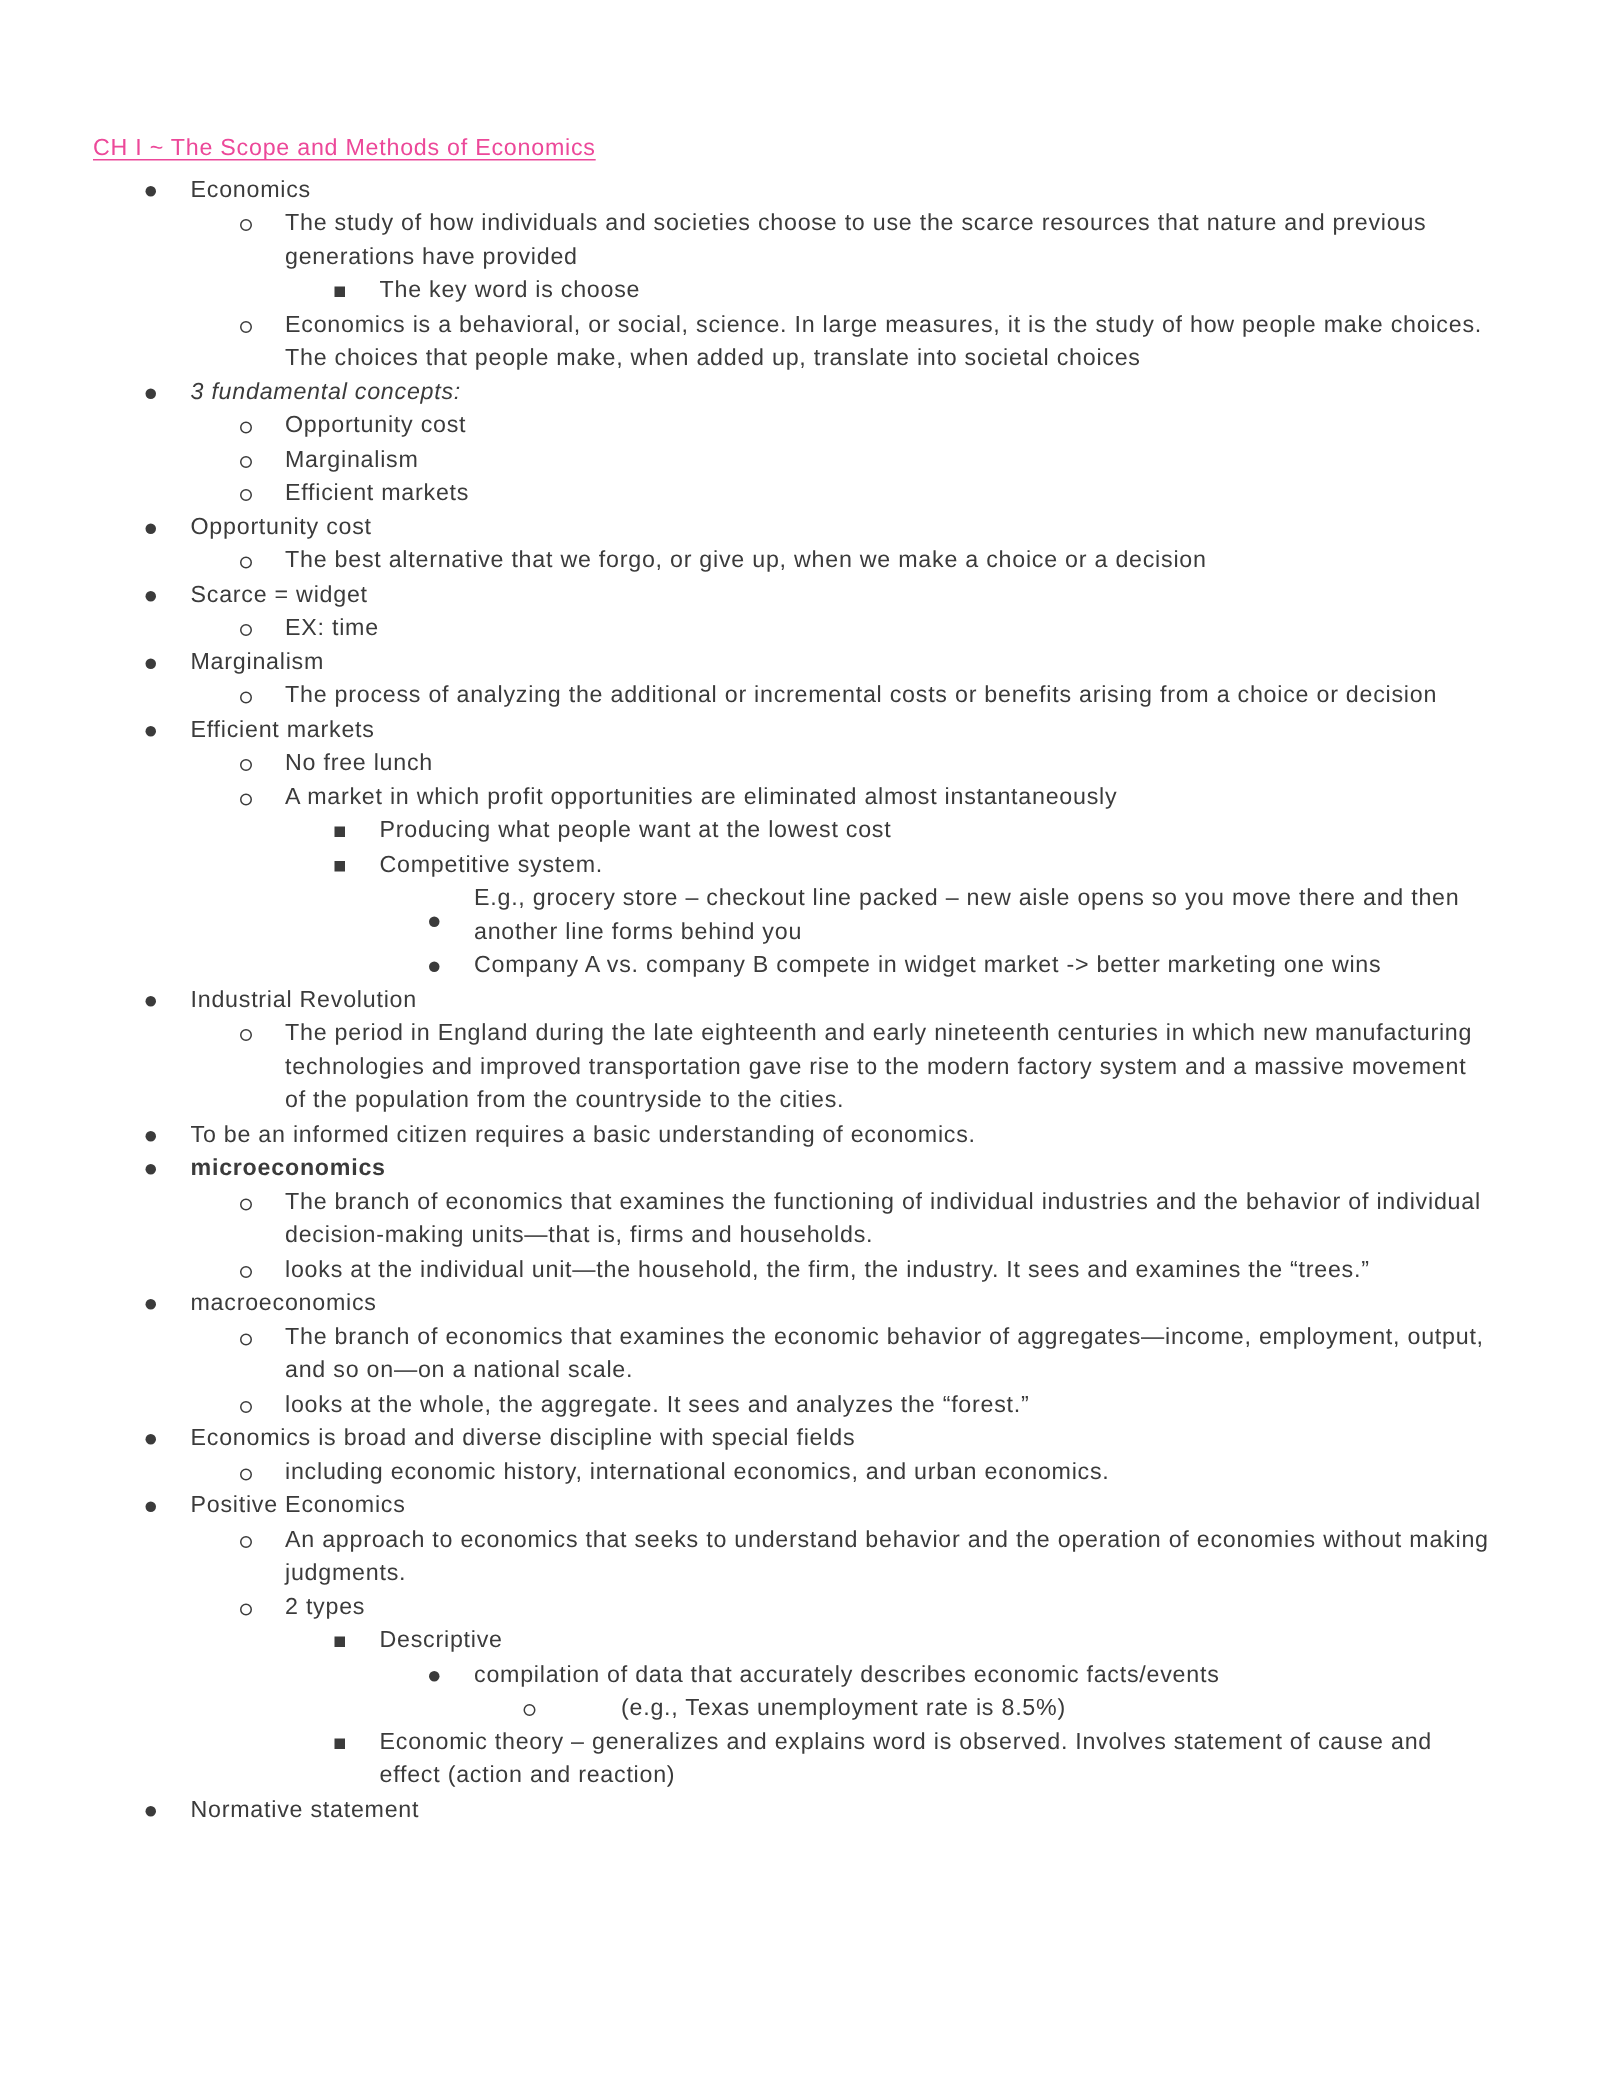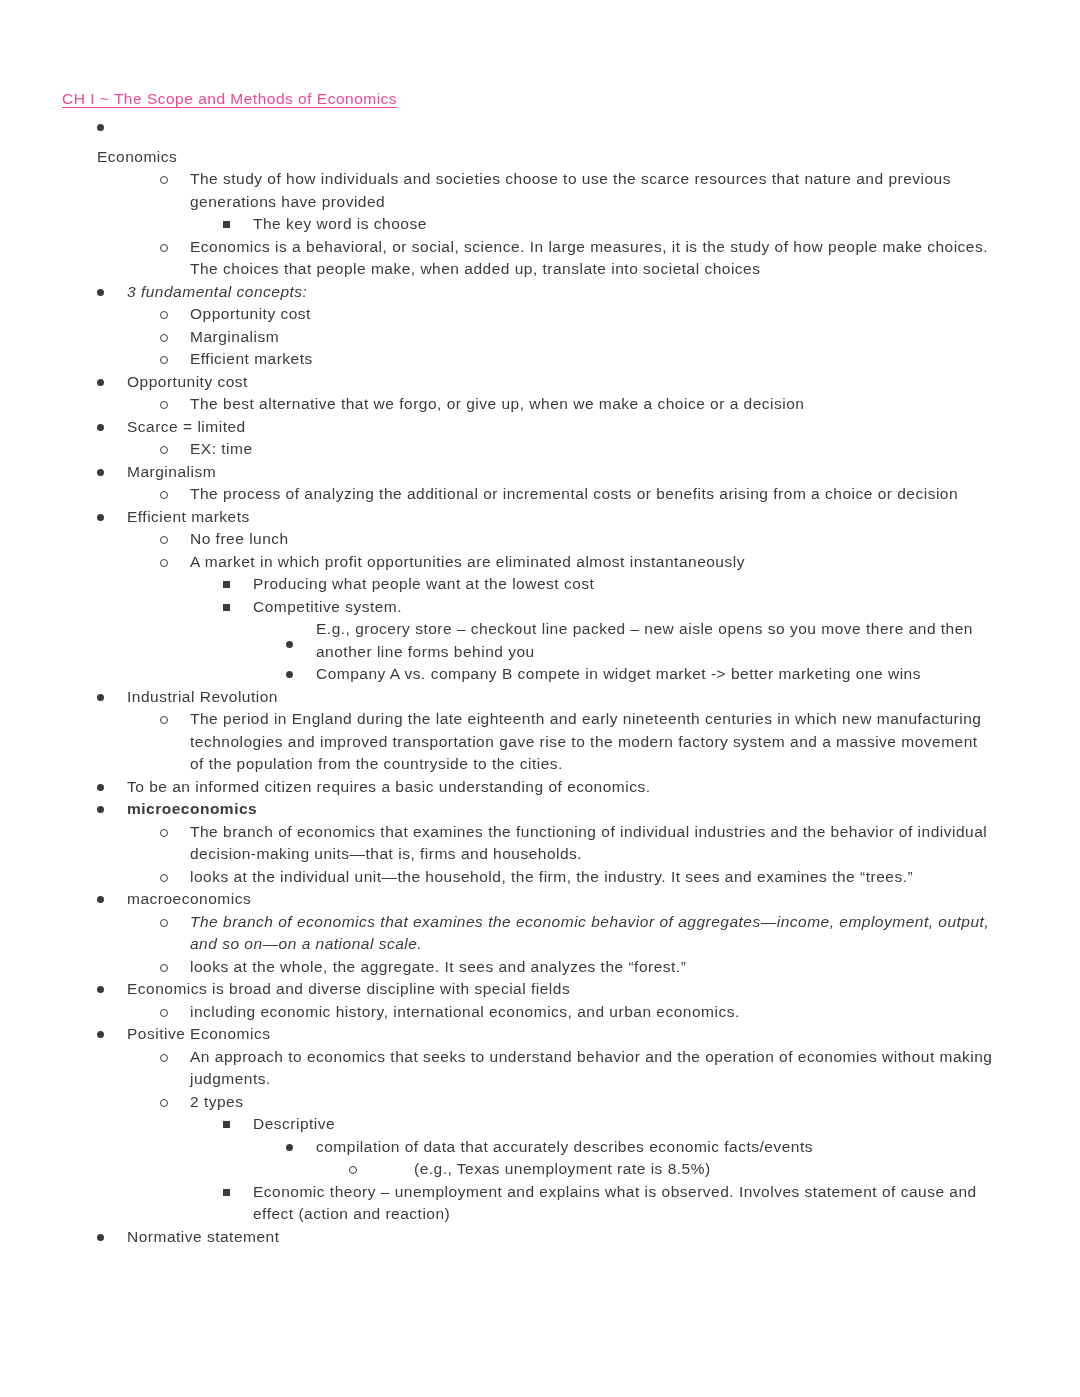--- a/index.html
+++ b/index.html
@@ -60,21 +60,21 @@
   .item.italic .item-text {
     font-style: italic;
   }
 </style>
 </head>
 <body style="color: rgb(59, 59, 59);">
 
 <div class="page">
   <h1 class="doc-title" style="color: #ec4899;">CH I ~ The Scope and Methods of Economics</h1>
   <div class="notes-list">
-      <div class="item" style="margin-left: 97px; flex-direction: column;">
+      <div class="item" style="margin-left: 97px;">
         <span class="marker-box">
           <span class="marker disc"></span>
         </span>
         <span class="item-text">Economics</span>
       </div>
       <div class="item" style="margin-left: 160px;">
         <span class="marker-box">
           <span class="marker circle"></span>
         </span>
         <span class="item-text">The study of how individuals and societies choose to use the scarce resources that nature and previous generations have provided</span>
@@ -124,21 +124,21 @@
       <div class="item" style="margin-left: 160px;">
         <span class="marker-box">
           <span class="marker circle"></span>
         </span>
         <span class="item-text">The best alternative that we forgo, or give up, when we make a choice or a decision</span>
       </div>
       <div class="item" style="margin-left: 97px;">
         <span class="marker-box">
           <span class="marker disc"></span>
         </span>
-        <span class="item-text">Scarce = limited</span>
+        <span class="item-text">Scarce = widget</span>
       </div>
       <div class="item" style="margin-left: 160px; justify-content: space-between;">
         <span class="marker-box">
           <span class="marker circle"></span>
         </span>
         <span class="item-text">EX: time</span>
       </div>
       <div class="item" style="margin-left: 97px;">
         <span class="marker-box">
           <span class="marker disc"></span>
@@ -228,21 +228,21 @@
           <span class="marker circle"></span>
         </span>
         <span class="item-text">looks at the individual unit—the household, the firm, the industry. It sees and examines the “trees.”</span>
       </div>
       <div class="item" style="margin-left: 97px;">
         <span class="marker-box">
           <span class="marker disc"></span>
         </span>
         <span class="item-text">macroeconomics</span>
       </div>
-      <div class="item" style="margin-left: 160px; font-style: italic;">
+      <div class="item" style="margin-left: 160px;">
         <span class="marker-box">
           <span class="marker circle"></span>
         </span>
         <span class="item-text">The branch of economics that examines the economic behavior of aggregates—income, employment, output, and so on—on a national scale.</span>
       </div>
       <div class="item" style="margin-left: 160px;">
         <span class="marker-box">
           <span class="marker circle"></span>
         </span>
         <span class="item-text">looks at the whole, the aggregate. It sees and analyzes the “forest.”</span>
@@ -292,21 +292,21 @@
       <div class="item" style="margin-left: 349px; gap: 35px;">
         <span class="marker-box">
           <span class="marker circle"></span>
         </span>
         <span class="item-text">(e.g., Texas unemployment rate is 8.5%)</span>
       </div>
       <div class="item" style="margin-left: 223px;">
         <span class="marker-box">
           <span class="marker square"></span>
         </span>
-        <span class="item-text">Economic theory – unemployment and explains what is observed. Involves statement of cause and effect (action and reaction)</span>
+        <span class="item-text">Economic theory – generalizes and explains word is observed. Involves statement of cause and effect (action and reaction)</span>
       </div>
       <div class="item" style="margin-left: 97px;">
         <span class="marker-box">
           <span class="marker disc"></span>
         </span>
         <span class="item-text">Normative statement</span>
       </div>
     </div>
 </div>
 

